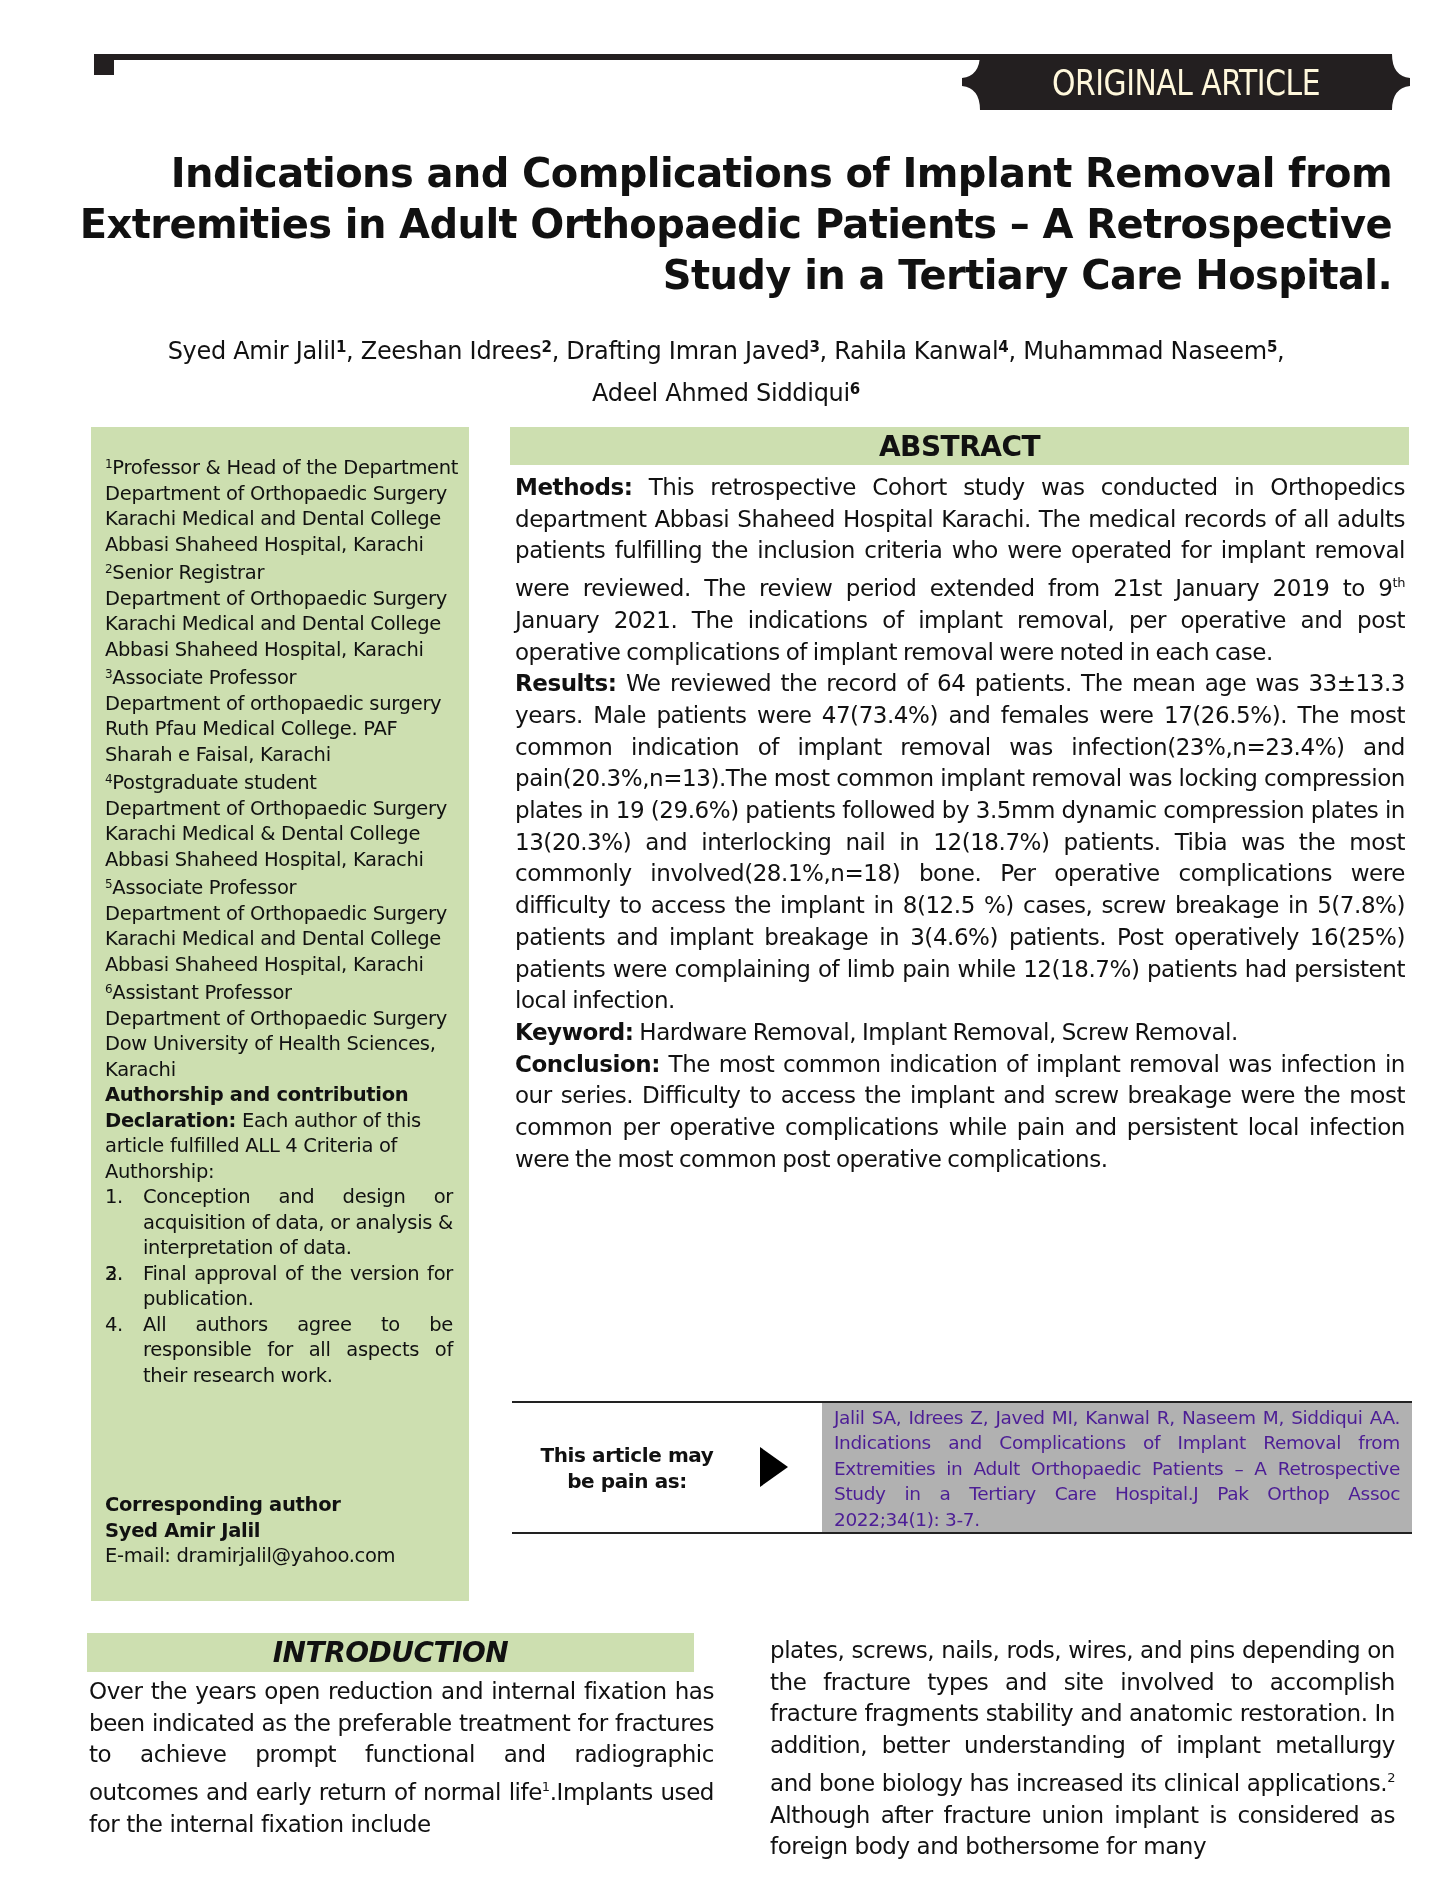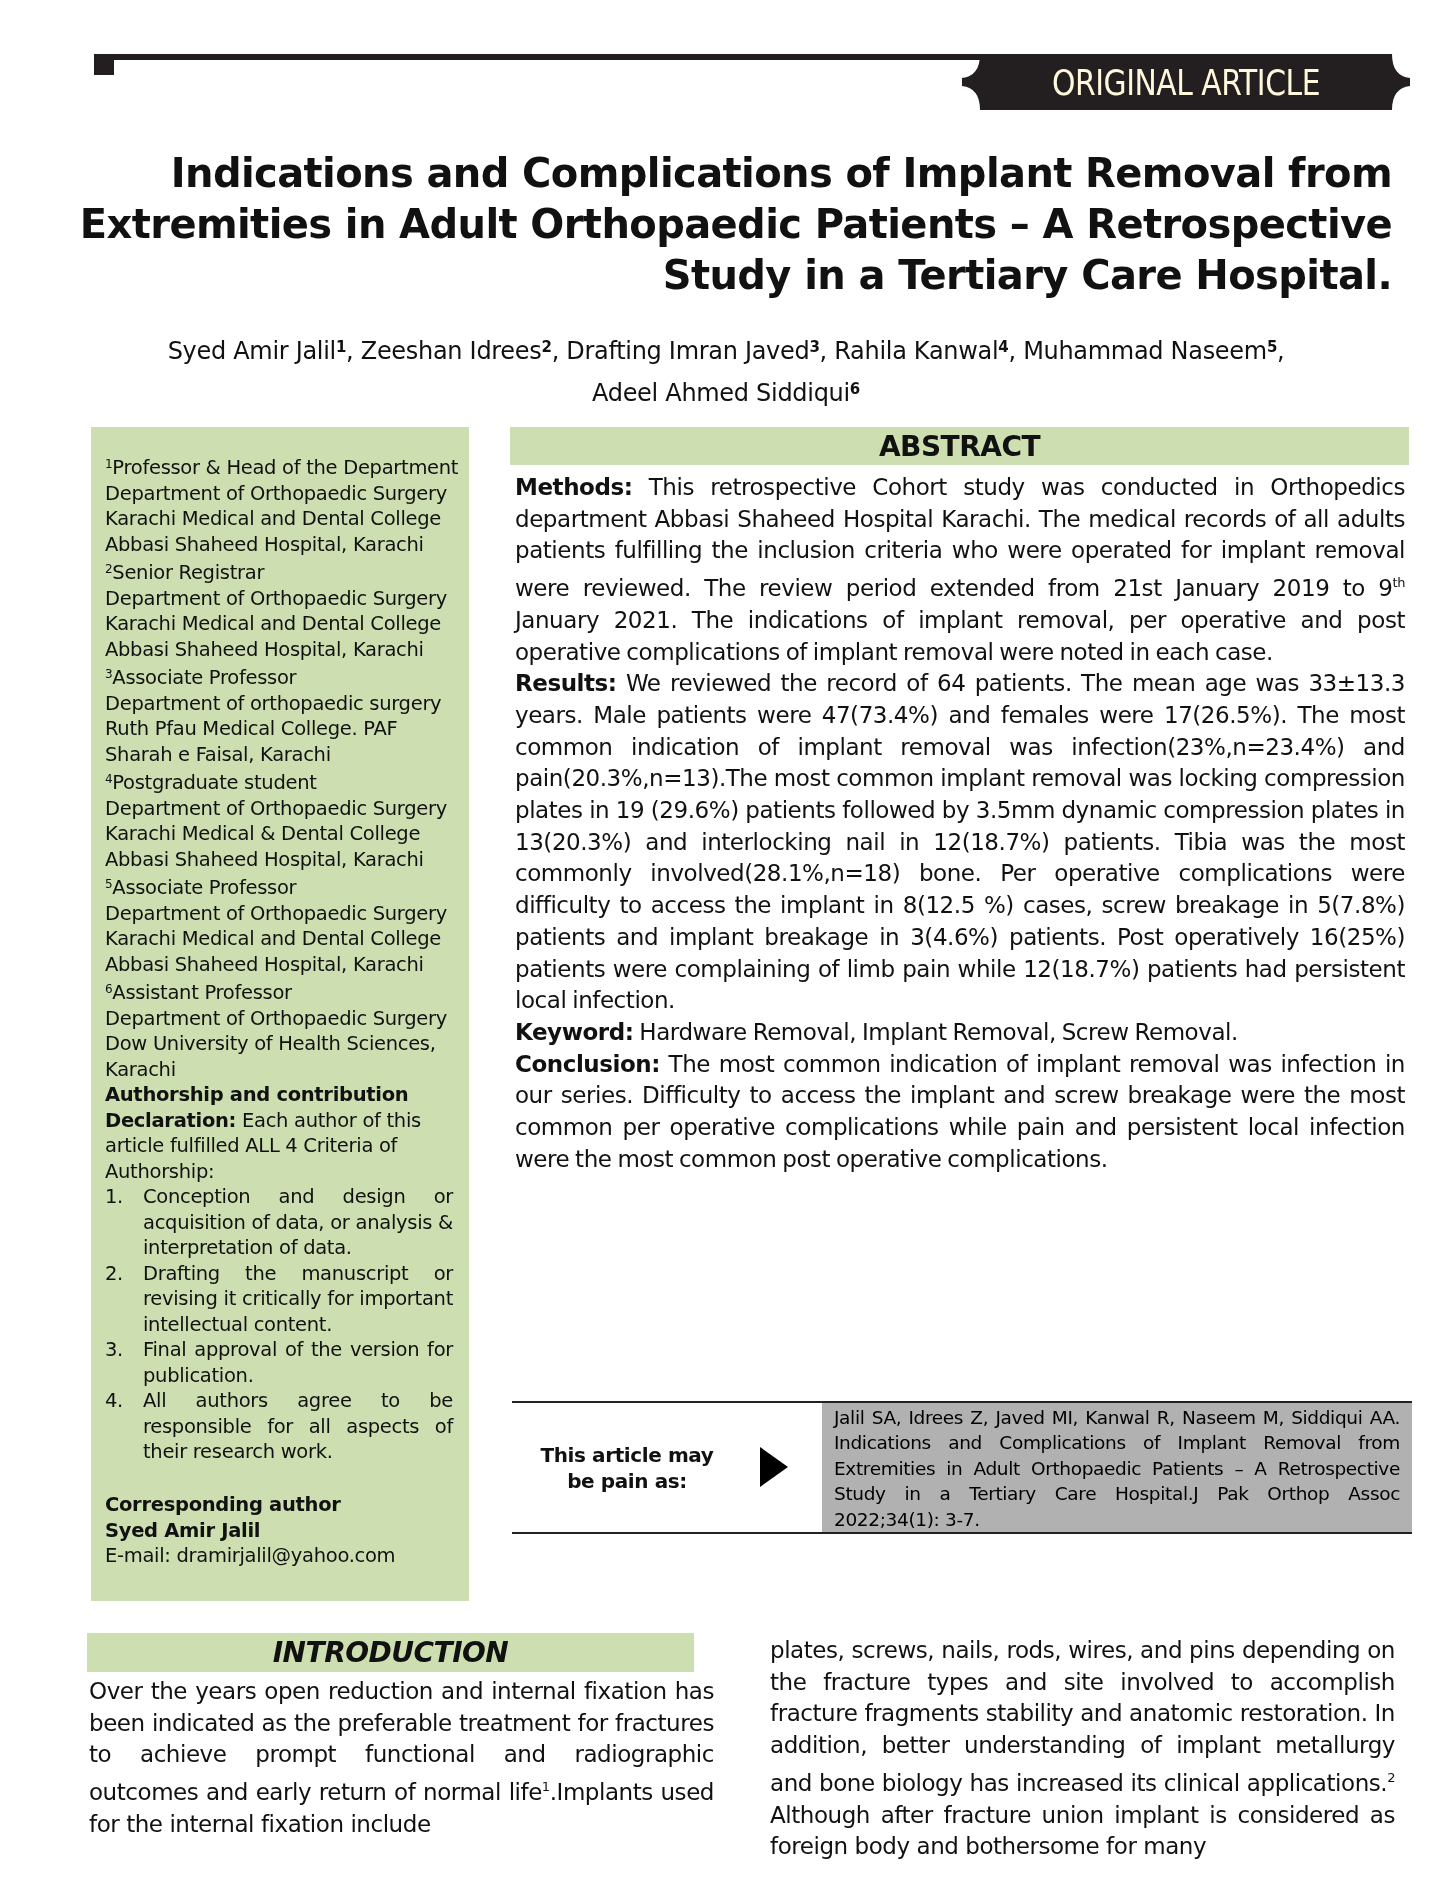--- a/index.html
+++ b/index.html
@@ -58,21 +58,21 @@
   .cite-label { position: absolute; left: 0; top: 0; width: 140px; height: 129px;
                 display: flex; align-items: center; justify-content: center; text-align: center;
                 margin-left: 0; font-weight: bold; font-size: 20px; line-height: 26px;
                 width: 250px; letter-spacing: -0.4px; }
   .cite-arrow { position: absolute; left: 248px; top: 40px; width: 0; height: 0;
                 border-top: 20px solid transparent; border-bottom: 20px solid transparent;
                 border-left: 28px solid #000; }
   .cite-ref { position: absolute; left: 165px; top: 0; width: 735px; height: 129px;
               background: #b1b1b1; box-sizing: border-box; padding: 2px 12px 0 12px;
               font-size: 18.5px; line-height: 25.4px; text-align: justify; letter-spacing: -0.35px;
-              color: #000000; }
+              color: #4c1d95; }
 
   
   .intro-bar { left: 87px; top: 1633px; width: 607px; height: 39px; background: #cddfb0;
                display: flex; align-items: center; justify-content: center;
                font-weight: bold; font-size: 28px; letter-spacing: -0.5px; font-style: italic; }
   .intro-left { left: 89px; top: 1676px; width: 625px; font-size: 23px; line-height: 31.7px;
                 text-align: justify; letter-spacing: -0.45px; }
   .intro-right { left: 770px; top: 1635px; width: 625px; font-size: 23px; line-height: 31.7px;
                  text-align: justify; letter-spacing: -0.45px; }
   .intro-left p, .intro-right p { margin: 0; }
@@ -136,21 +136,21 @@
     <span class="ln">Department of Orthopaedic Surgery</span>
     <span class="ln">Dow University of Health Sciences,</span>
     <span class="ln">Karachi</span>
   </div>
 
   <div class="authorship">
     <div><b>Authorship and contribution</b></div>
     <div><b>Declaration:</b><span> Each author of this article fulfilled ALL 4 Criteria of Authorship:</span></div>
     <ul class="criteria">
       <li><span class="num">1.</span><span>Conception and design or acquisition of data, or analysis &amp; interpretation of data.</span></li>
-      <li><span class="num">2.</span><span>Drafting the manuscript or revising it critically for important intellectual content.</span></li>
+      <li><span class="num">2.</span></li>
       <li><span class="num">3.</span><span>Final approval of the version for publication.</span></li>
       <li><span class="num">4.</span><span>All authors agree to be responsible for all aspects of their research work.</span></li>
     </ul>
   </div>
 
   <div class="corr">
     <span class="b">Corresponding author</span>
     <span class="b">Syed Amir Jalil</span>
     <span>E-mail: dramirjalil@yahoo.com</span>
   </div>

